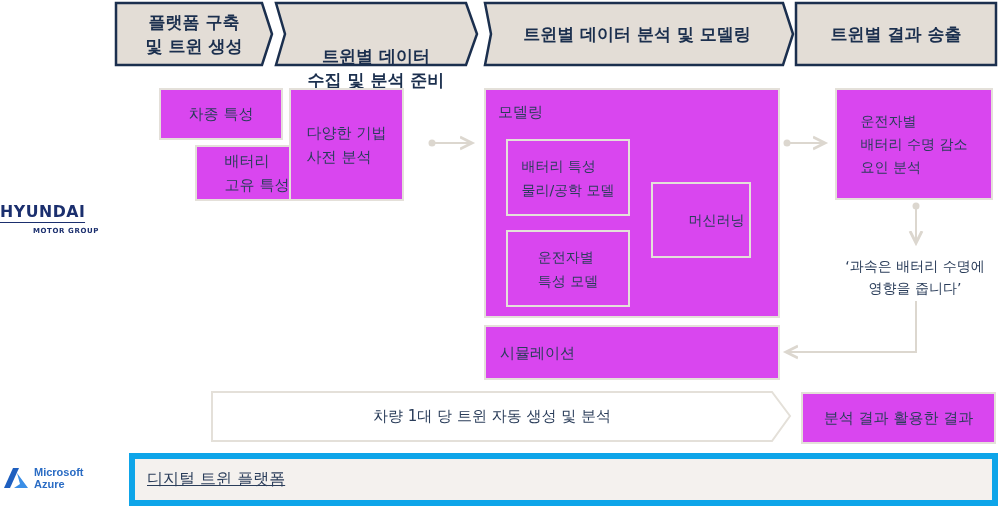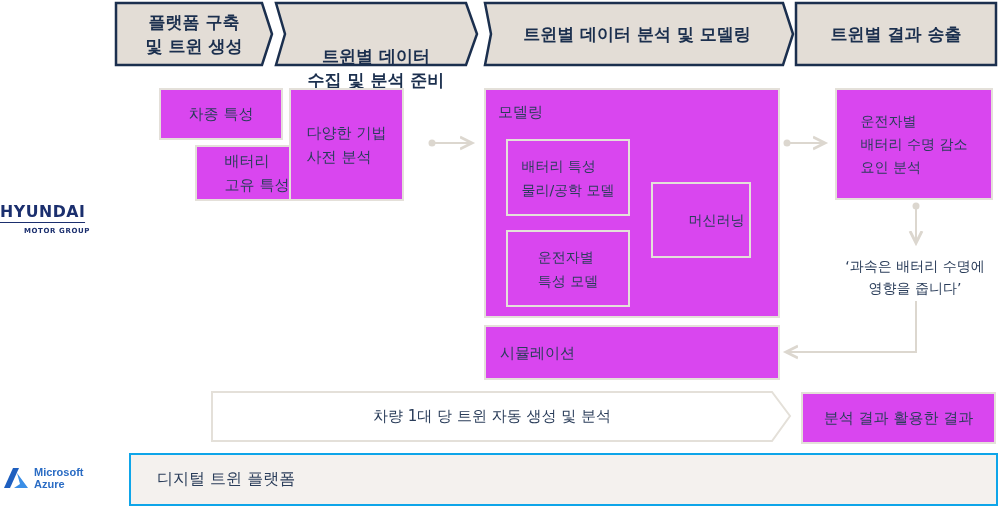--- a/index.html
+++ b/index.html
@@ -22,38 +22,38 @@
     position: absolute; box-sizing: border-box;
     border: 2px solid #e4e0d9; background: #d946ef;
     display: flex; align-items: center; justify-content: center;
     text-align: left; font-size: 15px; line-height: 24px;
     color: #2a3d5a; white-space: pre-line;
   }
   .box.left-text { justify-content: flex-start; padding-left: 14px; }
   .box.top-left { align-items: flex-start; justify-content: flex-start; padding: 10px 12px; }
   .platform {
     position: absolute; box-sizing: border-box;
-    border: 2px solid #0ea5e9; background: #f4f1ee;
-    display: flex; align-items: center; padding-left: 26px;
-    font-size: 16px; color: #2a3d5a;
+    border: 6px solid #0ea5e9; background: #f4f1ee;
+    display: flex; align-items: center; padding-left: 12px;
+    font-size: 16px; color: #2a3d5a; text-decoration: underline;
   }
   .note {
     position: absolute; text-align: center; font-size: 14px; line-height: 22px;
     color: #2a3d5a; white-space: pre-line;
   }
   .lines-svg { position: absolute; left: 0; top: 0; pointer-events: none; }
   .logo-hyundai { position: absolute; left: 0; top: 202px; width: 100px; }
   .logo-hyundai .word {
     font-family: "DejaVu Sans", sans-serif; font-weight: bold; font-size: 15px;
     letter-spacing: 0.5px; color: #1b2f6e; border-bottom: 1.5px solid #1b2f6e;
     padding-bottom: 1px; display: inline-block; transform: scaleX(1.05); transform-origin: left;
   }
   .logo-hyundai .sub {
     font-family: "DejaVu Sans", sans-serif; font-weight: bold; font-size: 7px;
-    color: #1b2f6e; margin-top: 4px; letter-spacing: 0.6px; padding-left: 24px;
+    color: #1b2f6e; margin-top: 4px; margin-left: 9px; letter-spacing: 0.6px; padding-left: 24px;
   }
   .logo-azure { position: absolute; left: 4px; top: 466px; display: flex; align-items: center; }
   .logo-azure .txt {
     font-family: "Liberation Sans", sans-serif; font-size: 11px; line-height: 12px;
     color: #2a6cc4; margin-left: 6px; font-weight: bold;
   }
 </style>
 </head>
 <body>
 

